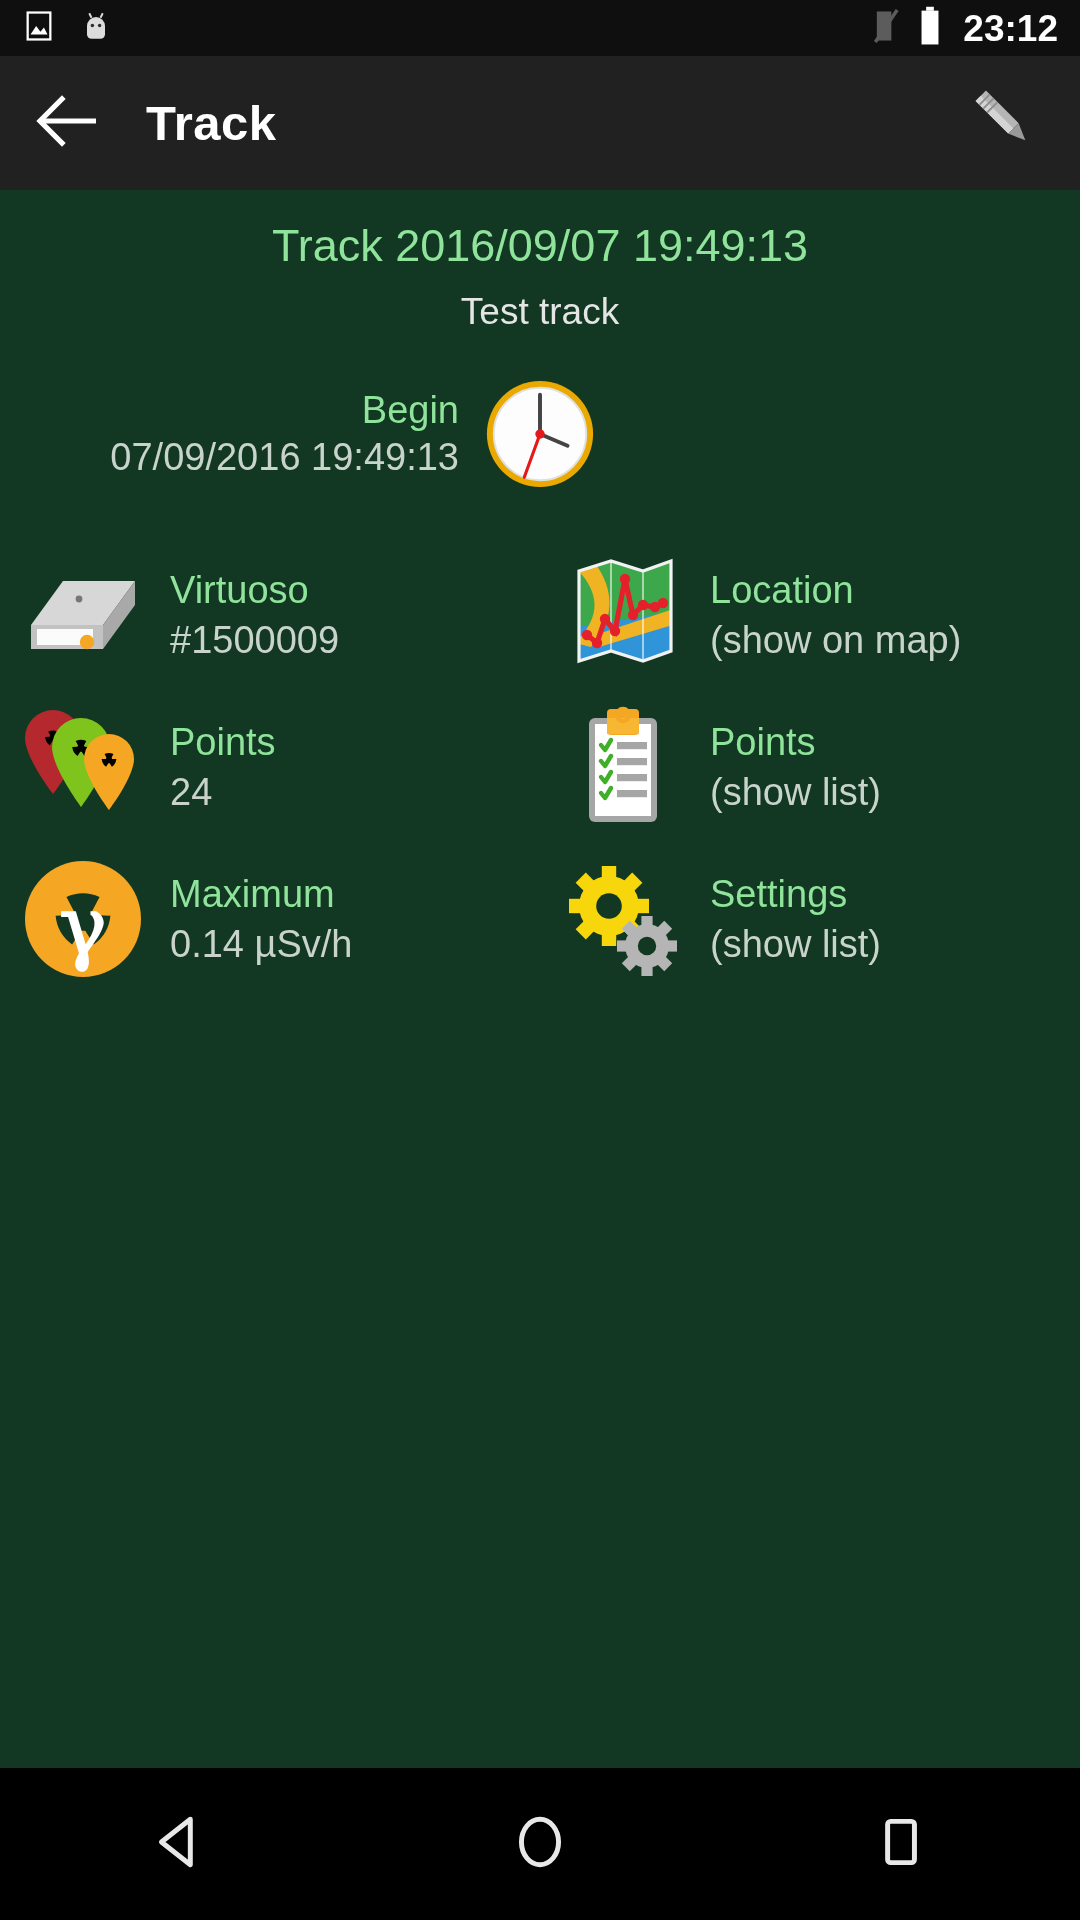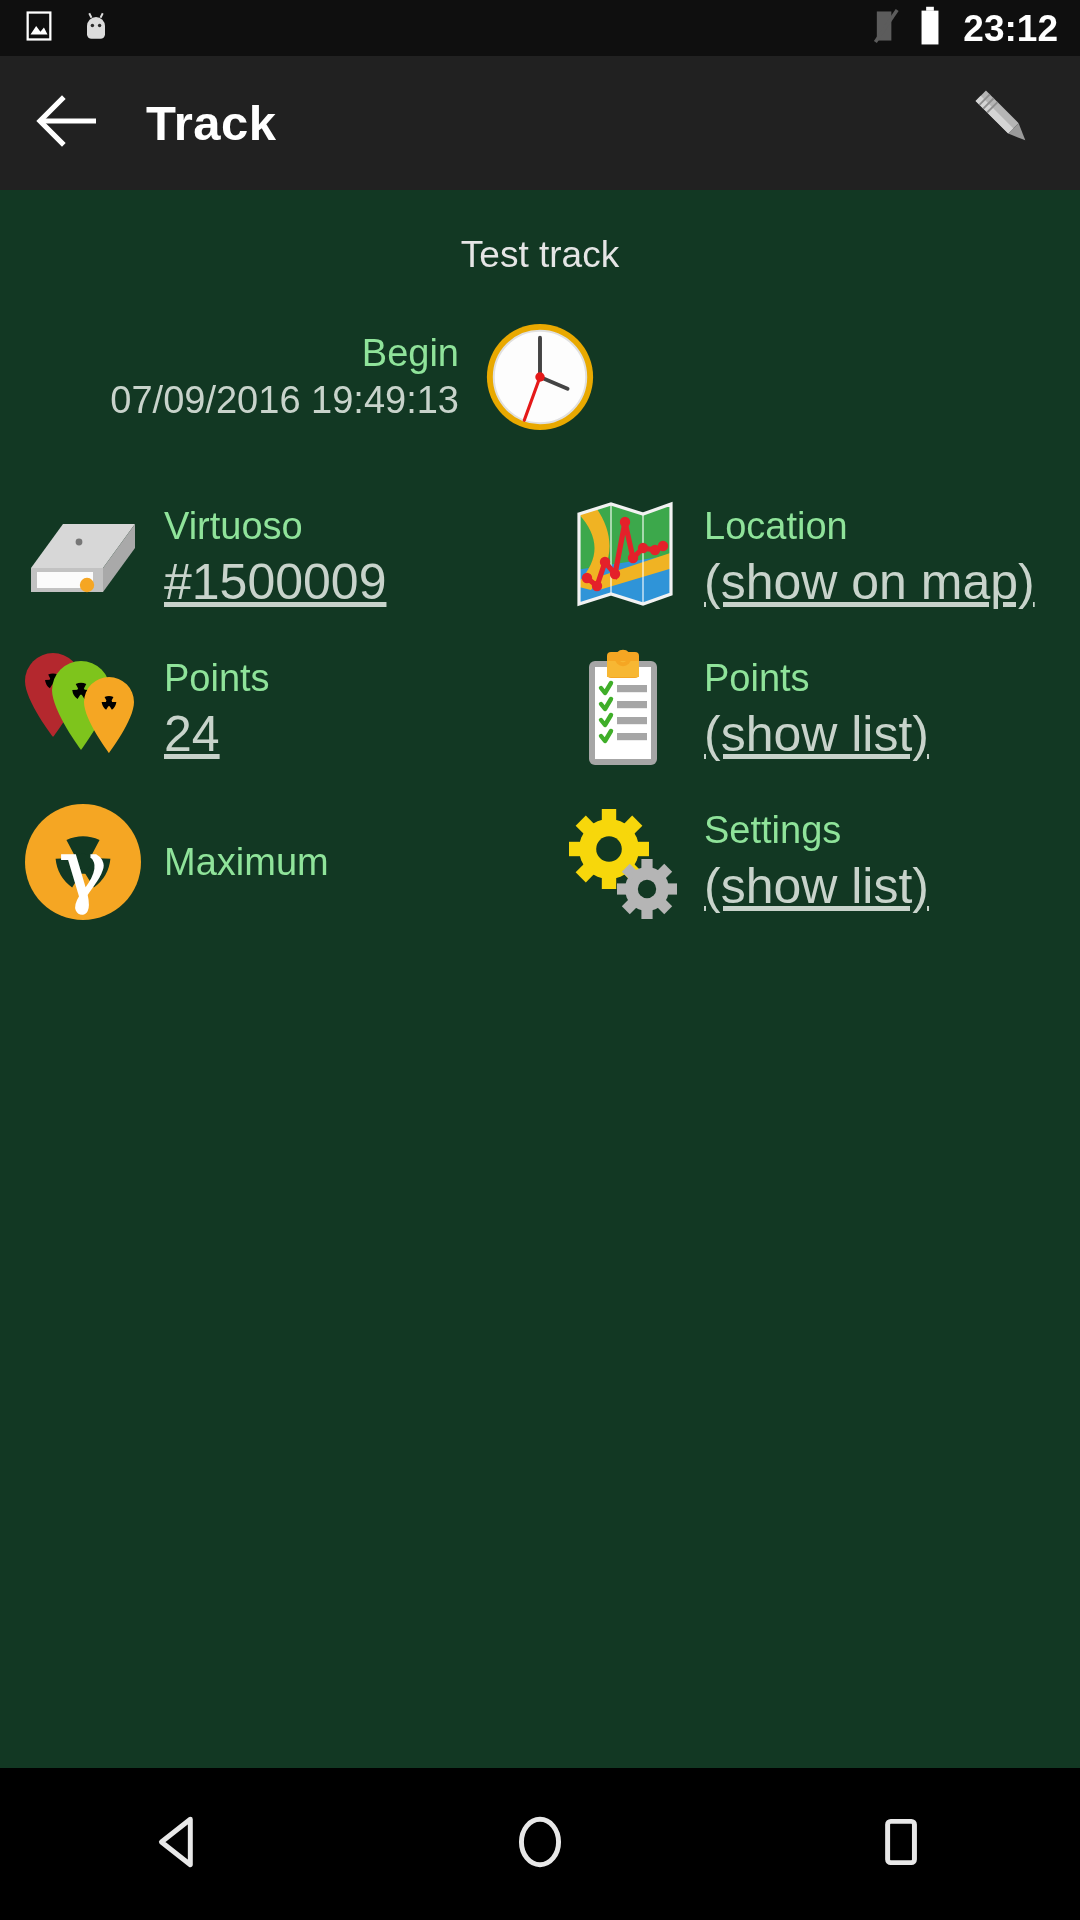--- a/index.html
+++ b/index.html
@@ -65,23 +65,23 @@
   .info-grid { margin-top: 46px; }
   .info-row { display: flex; }
   .info-cell {
     width: 50%; display: flex; align-items: center;
     padding: 14px 6px 14px 18px; min-height: 152px;
   }
   .cell-icon {
     flex: 0 0 auto; width: 130px; height: 120px;
     display: flex; align-items: center; justify-content: center;
   }
-  .cell-text { margin-left: 16px; min-width: 0; }
+  .cell-text { margin-left: 22px; min-width: 0; }
   .cell-label { color: #8fe39a; font-size: 38px; line-height: 1.22; }
-  .cell-value { color: #c8d3cb; font-size: 50px; line-height: 1.22; margin-top: 3px; text-decoration: underline; }
+  .cell-value { color: #c8d3cb; font-size: 38px; line-height: 1.22; margin-top: 3px; }
 
   
   .nav-bar {
     height: 152px; flex: 0 0 152px; background: #000000;
     display: flex; align-items: center; justify-content: space-around;
   }
   .nav-btn { width: 150px; height: 150px; display: flex; align-items: center; justify-content: center; }
 </style>
 </head>
 <body>
@@ -141,20 +141,21 @@
             <path d="M16.5 25 h7 l-3.5 8 Z" fill="#9a9a9a"></path>
             <path d="M16.5 5.6 h7 M16.5 8.2 h7 M16.5 10.8 h7" stroke="#8e8e8e" stroke-width="0.9"></path>
           </g>
         </svg>
       </span>
     </div>
   </div>
 
   <div class="content">
 
+    <div class="track-title">Track 2016/09/07 19:49:13</div>
     <div class="track-subtitle">Test track</div>
 
     <div class="time-row">
       <div class="time-col begin">
         <div class="time-label">Begin</div>
         <div class="time-value">07/09/2016 19:49:13</div>
       </div>
       <div class="clock-wrap">
         <svg width="118" height="118" viewBox="0 0 60 60">
           <circle cx="30" cy="30" r="27" fill="#e9a900"></circle>
@@ -308,20 +309,21 @@
                 <circle cx="0" cy="0" r="4.3"></circle>
                 <path d="M-6,-8 A14.5,14.5 0 0 1 6,-8 L3,-2.3 A7.5,7.5 0 0 0 -3,-2.3 Z" transform="rotate(0)"></path>
                 <path d="M-6,-8 A14.5,14.5 0 0 1 6,-8 L3,-2.3 A7.5,7.5 0 0 0 -3,-2.3 Z" transform="rotate(120)"></path>
                 <path d="M-6,-8 A14.5,14.5 0 0 1 6,-8 L3,-2.3 A7.5,7.5 0 0 0 -3,-2.3 Z" transform="rotate(240)"></path>
               </g>
               <text x="30.5" y="48" text-anchor="middle" font-family="'DejaVu Serif', serif" font-size="40" fill="#ffffff" stroke="#ffffff" stroke-width="0.8">γ</text>
             </svg>
           </div>
           <div class="cell-text">
             <div class="cell-label">Maximum</div>
+            <div class="cell-value">0.14 µSv/h</div>
           </div>
         </div>
 
         <div class="info-cell">
           <div class="cell-icon">
             <svg width="124" height="122" viewBox="0 0 62 61">
               <g transform="translate(24,24)" fill="#f7d70b">
                 <g>
                   <circle cx="0" cy="0" r="15"></circle>
                   <g>

